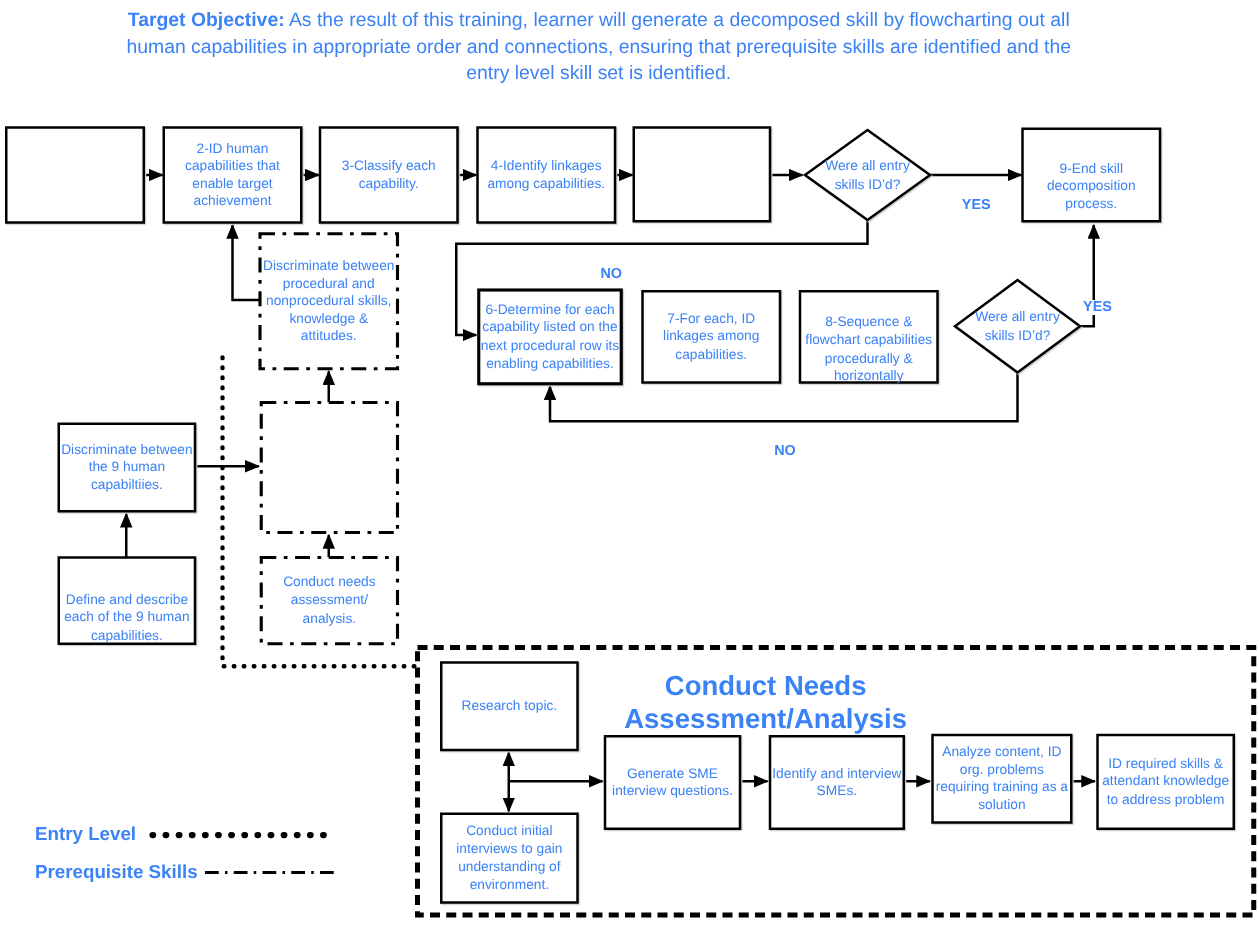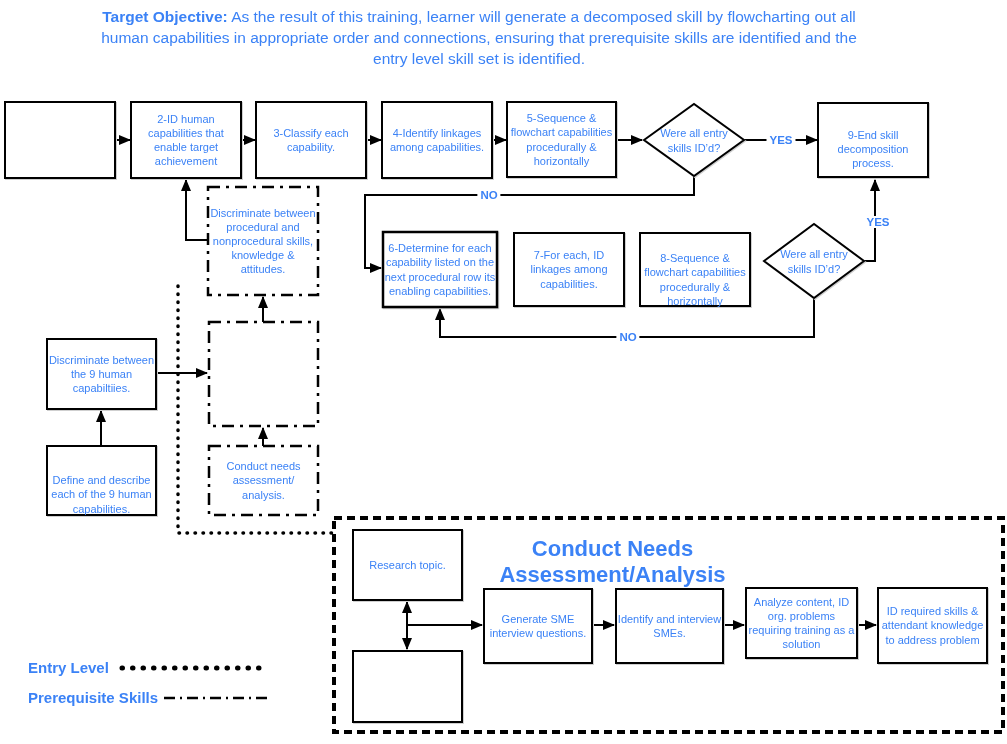--- a/index.html
+++ b/index.html
@@ -21,21 +21,21 @@
   .conn{fill:none;stroke:#000;stroke-width:2;}
   .dotline{fill:none;stroke:#000;stroke-width:3.5;stroke-dasharray:0.5 7.5;stroke-linecap:round;}
   .legdot{fill:none;stroke:#000;stroke-width:5;stroke-dasharray:0.5 10;stroke-linecap:round;}
   .legdashdot{fill:none;stroke:#000;stroke-width:2.5;stroke-dasharray:11 5 2 5;}
   .node{
     position:absolute;display:flex;align-items:center;justify-content:center;
     text-align:center;font-size:11px;line-height:1.28;padding:0 1px;box-sizing:border-box;
   }
   .lbl{
     position:absolute;transform:translate(-50%,-50%);
-    background:#fff;padding:0 3px;font-weight:700;font-size:11.5px;
+    background:#fff;padding:0 3px;font-weight:700;font-size:11.5px;margin-top:24px;
   }
   .contTitle{
     position:absolute;left:440px;top:536px;width:345px;text-align:center;
     font-weight:700;font-size:22px;
   }
   .legText{position:absolute;font-weight:700;font-size:15px;}
 </style>
 </head>
 <body>
 
@@ -111,23 +111,20 @@
 
   <div class="node" style="left:131px;top:102px;width:110px;height:76px">
       <span>2-ID human capabilities that enable target achievement</span>
     </div>
   <div class="node" style="left:256px;top:102px;width:110px;height:76px">
       <span>3-Classify each capability.</span>
     </div>
   <div class="node" style="left:382px;top:102px;width:110px;height:76px">
       <span>4-Identify linkages among capabilities.</span>
     </div>
-  <div class="node" style="left:507px;top:102px;width:109px;height:75px">
-      <span>5-Sequence &amp; flowchart capabilities procedurally &amp; horizontally</span>
-    </div>
   <div class="node" style="left:648px;top:120px;width:92px;height:41px">
       <span>Were all entry skills ID’d?</span>
     </div>
   <div class="node" style="left:818px;top:103px;width:110px;height:92px">
       <span>9-End skill decomposition process.</span>
     </div>
   <div class="node" style="left:208px;top:187px;width:110px;height:108px">
       <span>Discriminate between procedural and nonprocedural skills, knowledge &amp; attitudes.</span>
     </div>
   <div class="node" style="left:383px;top:232px;width:114px;height:75px;padding:0">
@@ -147,20 +144,23 @@
     </div>
   <div class="node" style="left:47px;top:455px;width:109px;height:79px">
       <span>Define and describe each of the 9 human capabilities.</span>
     </div>
   <div class="node" style="left:209px;top:446px;width:109px;height:69px">
       <span>Conduct needs assessment/ analysis.</span>
     </div>
   <div class="node" style="left:353px;top:530px;width:109px;height:70px">
       <span>Research topic.</span>
     </div>
+  <div class="node" style="left:353px;top:651px;width:109px;height:71px">
+      <span>Conduct initial interviews to gain understanding of environment.</span>
+    </div>
   <div class="node" style="left:484px;top:589px;width:108px;height:74px">
       <span>Generate SME interview questions.</span>
     </div>
   <div class="node" style="left:616px;top:589px;width:107px;height:74px">
       <span>Identify and interview SMEs.</span>
     </div>
   <div class="node" style="left:746px;top:588px;width:111px;height:70px">
       <span>Analyze content, ID org. problems requiring training as a solution</span>
     </div>
   <div class="node" style="left:878px;top:588px;width:109px;height:75px">

